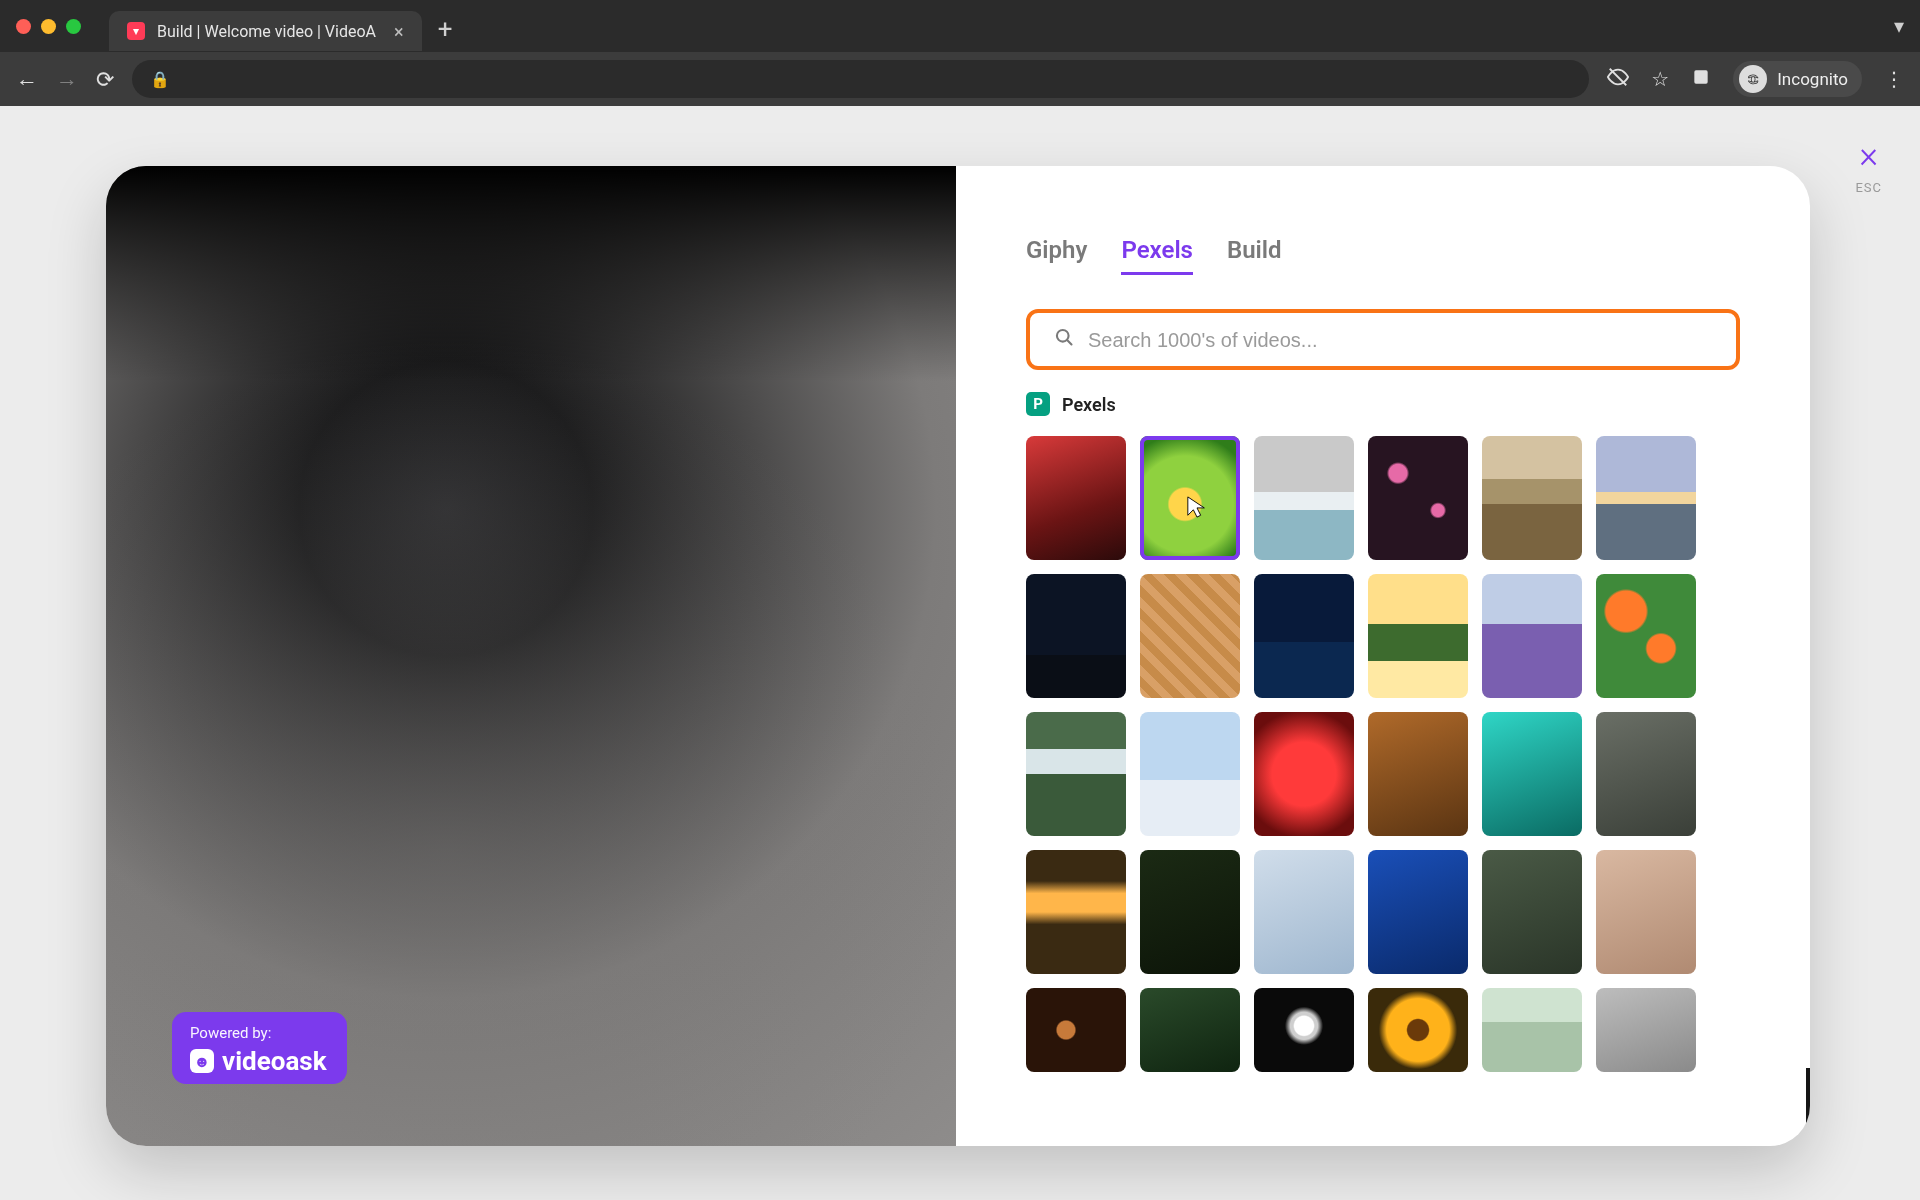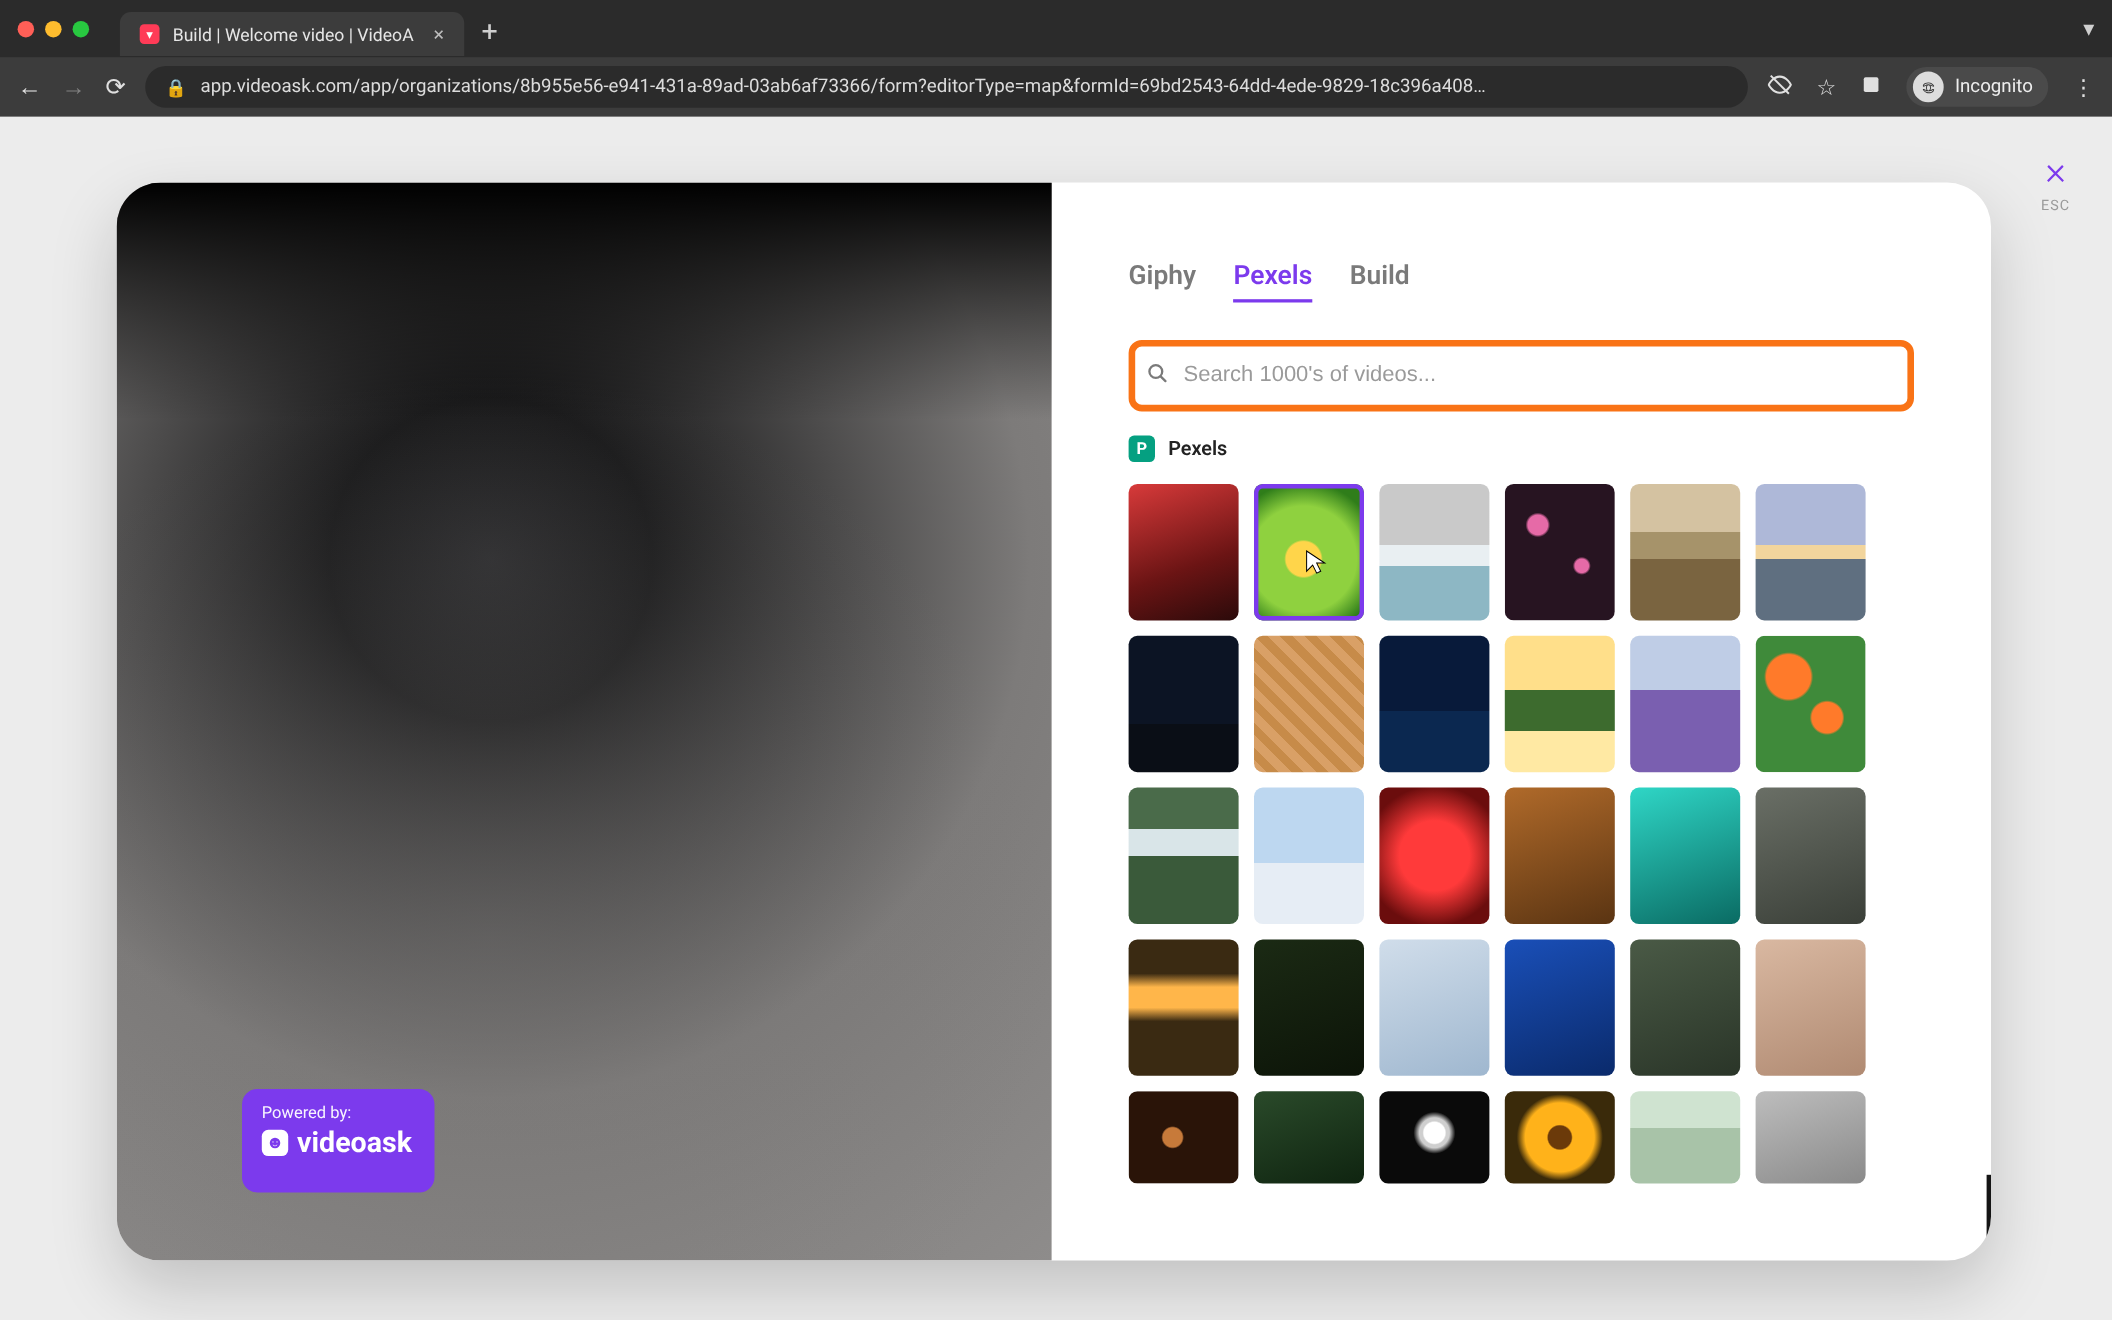--- a/index.html
+++ b/index.html
@@ -132,23 +132,22 @@
     background:
       linear-gradient(180deg, #000 0%, rgba(0,0,0,0) 22%),
       radial-gradient(circle at 40% 70%, rgba(120,118,117,.4), transparent 60%);
   }
   .powered {
     position: absolute;
     left: 66px; bottom: 62px;
     background: #7c3aed;
     color: #fff;
     border-radius: 14px;
-    padding: 12px 20px 30px 18px;
+    padding: 12px 20px 8px 18px;
     font-size: 17px;
-    margin-left: 48px;
   }
   .powered .hdr { font-size: 15px; opacity: .95; }
   .powered .brand {
     display:flex; align-items:center; gap:8px; margin-top:4px;
     font-size: 26px; font-weight: 700;
   }
   .powered .logo {
     width:24px;height:24px;border-radius:6px;background:#fff;color:#7c3aed;
     display:flex;align-items:center;justify-content:center;font-size:16px;font-weight:700;
   }
@@ -165,23 +164,23 @@
     overflow: hidden;
   }
   .tabs {
     display:flex; gap: 34px; font-size: 24px; font-weight:600;
     color:#7a7a7a; margin-bottom: 34px;
   }
   .tabs .t { padding-bottom:8px; }
   .tabs .t.active { color:#7c3aed; border-bottom:3px solid #7c3aed; }
 
   .search {
-    display:flex; align-items:flex-start;
-    border:6px solid #f97316; border-radius:12px;
-    padding: 14px 10px; gap: 14px;
+    display:flex; align-items:flex-end;
+    border:4px solid #f97316; border-radius:12px;
+    padding: 14px 24px; gap: 14px;
     font-size:20px; color:#9a9a9a;
     margin-bottom: 22px;
   }
   .search input{
     border:none; outline:none; flex:1; font-size:20px; color:#333;
     background:transparent;
   }
   .search input::placeholder{ color:#9a9a9a; }
 
   .attribution {
@@ -287,21 +286,20 @@
     <div style="flex:1"></div>
     <div style="color:#cfcfcf;font-size:20px;">▾</div>
   </div>
 
   <div class="toolbar">
     <span class="nav-btn">←</span>
     <span class="nav-btn dim">→</span>
     <span class="nav-btn">⟳</span>
     <div class="addr">
       <span class="lock">🔒</span>
-      <span>app.videoask.com/app/organizations/8b955e56-e941-431a-89ad-03ab6af73366/form?editorType=map&amp;formId=69bd2543-64dd-4ede-9829-18c396a408…</span>
     </div>
     <div class="tbar-right">
       <span>
         <svg width="22" height="22" viewBox="0 0 24 24" fill="none" stroke="#e0e0e0" stroke-width="2">
             <path d="M1 12s4-8 11-8 11 8 11 8-4 8-11 8S1 12 1 12z"></path>
             <line x1="3" y1="3" x2="21" y2="21"></line>
           </svg>
       </span>
       <span>☆</span>
       <span>

